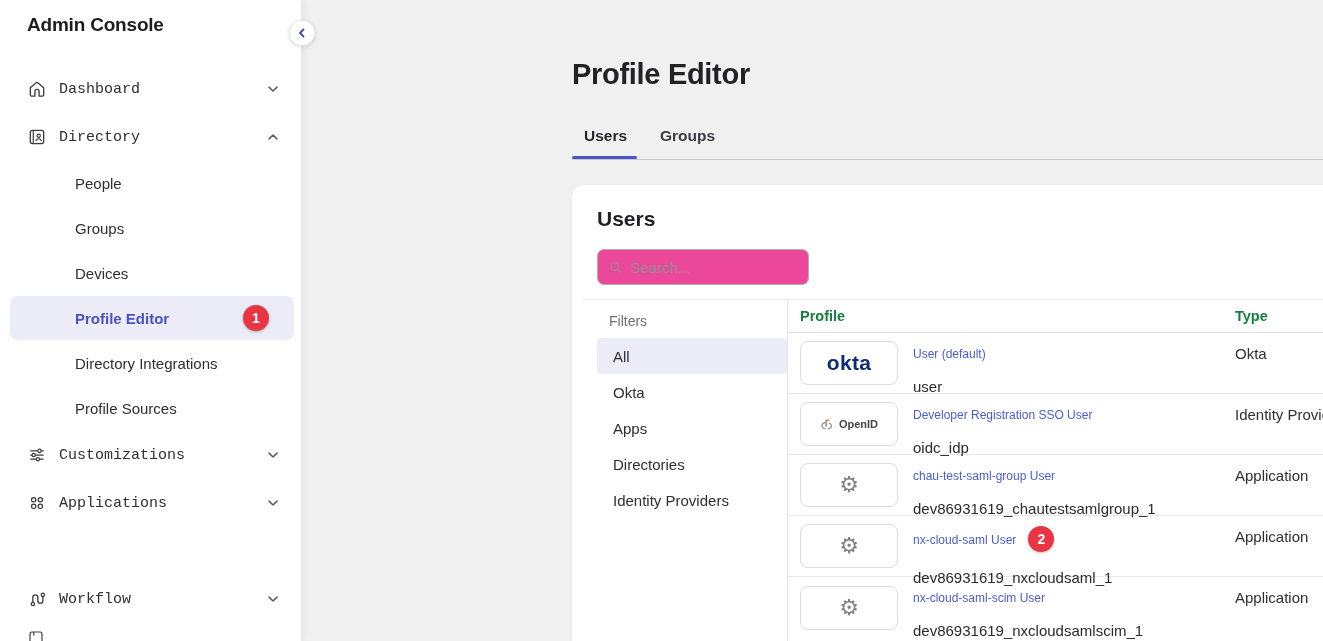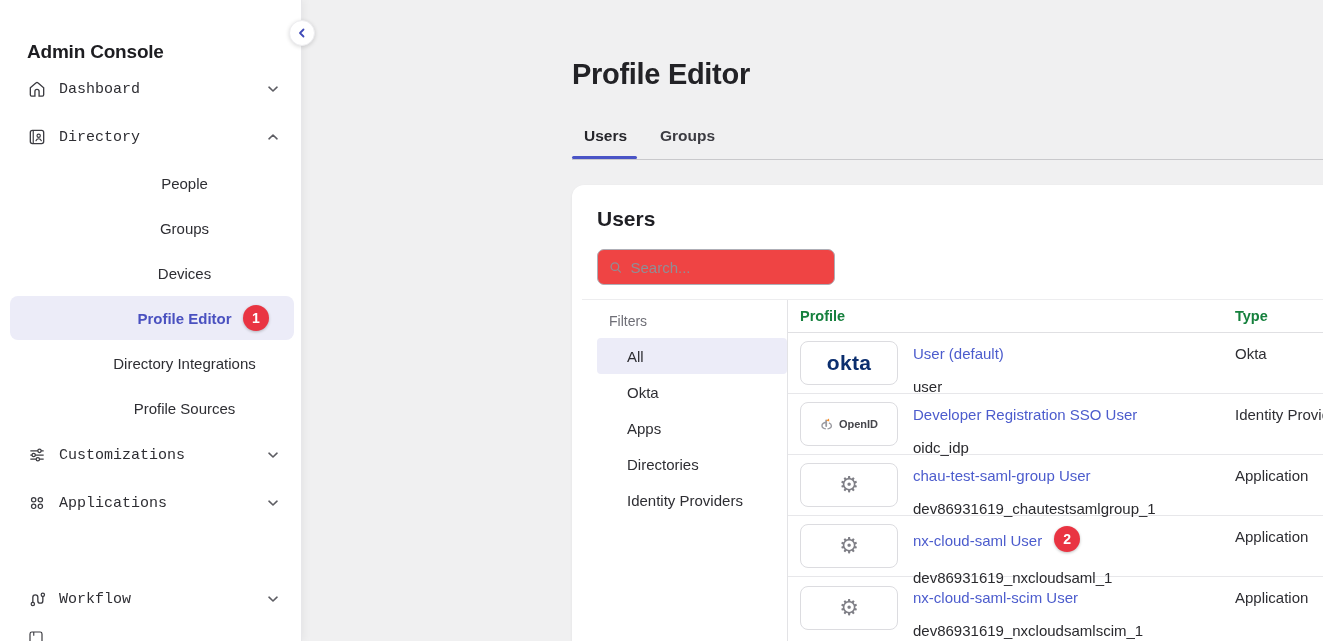--- a/index.html
+++ b/index.html
@@ -8,40 +8,40 @@
     font-family:"Liberation Sans", sans-serif;
     background:#f0f0f1; color:#26262b; position:relative;
   }
   
   .sidebar {
     position:absolute; left:0; top:0; width:302px; height:641px;
     background:#fff; border-right:1px solid #e7e7ea;
     box-shadow:2px 0 8px rgba(0,0,0,0.05); z-index:2;
   }
   .sidebar-title {
-    position:absolute; left:27px; top:41px;
+    position:absolute; left:27px; top:14px;
     font-size:19px; font-weight:700; color:#1d1d21; letter-spacing:-0.2px;
   }
   .collapse-btn {
     position:absolute; left:289px; top:20px; width:26px; height:26px;
     background:#fff; border-radius:50%; border:1px solid #ededf0;
     box-shadow:0 1px 4px rgba(0,0,0,0.15); z-index:5;
     display:flex; align-items:center; justify-content:center; cursor:pointer;
   }
   .nav-item {
     position:absolute; left:10px; width:284px; height:40px;
     display:flex; align-items:center; padding:0 14px 0 17px;
     border-radius:8px; cursor:pointer; font-size:15px; color:#2e2e33;font-family:Liberation Mono, monospace;
   }
   .nav-item .nicon { width:20px; height:20px; margin-right:12px; flex:0 0 auto; display:flex; align-items:center; justify-content:center; }
   .nav-item .chev { margin-left:auto; display:flex; align-items:center; }
   .nav-sub {
     position:absolute; left:10px; width:284px; height:40px;
     display:flex; align-items:center; padding-left:65px;
-    border-radius:8px; cursor:pointer; font-size:15px; color:#2e2e33;justify-content:center;
+    border-radius:8px; cursor:pointer; font-size:15px; color:#2e2e33;
   }
   .nav-sub.selected {
     background:#ececf8; color:#4a51c0; font-weight:700; height:44px;
   }
   .badge {
     width:26px; height:26px; border-radius:50%; background:#e93442;
     color:#fff; font-size:14px; font-weight:700;
     display:flex; align-items:center; justify-content:center;
     box-shadow:0 1px 3px rgba(0,0,0,0.25);
   }
@@ -56,34 +56,34 @@
   .tab { position:absolute; top:127px; font-size:15.5px; cursor:pointer; color:#3c3c42; font-weight:600; }
   .tab.active { color:#26262b; font-weight:700; }
   .tab-underline { position:absolute; left:270px; top:156px; width:65px; height:3px; background:#4a54c6; border-radius:2px; }
   .tab-divider { position:absolute; left:270px; right:0; top:159px; height:1px; background:#c9c9cc; }
   .card {
     position:absolute; left:270px; top:185px; width:840px; height:480px;
     background:#fff; border-radius:12px 0 0 0; box-shadow:0 1px 3px rgba(0,0,0,0.06);
   }
   .card-title { position:absolute; left:25px; top:22px; font-size:21px; font-weight:700; color:#1f1f24; }
   .search-box {
-    position:absolute; left:25px; top:64px; width:238px; height:36px;
-    border:1px solid #aeaeb6; border-radius:7px; background:#ef4444;
+    position:absolute; left:25px; top:64px; width:212px; height:36px;
+    border:1px solid #aeaeb6; border-radius:7px; background:#ec4899;
     display:flex; align-items:center; padding:0 10px 0 11px;
   }
   .search-box input {
     border:none; outline:none; font-size:15px; color:#2e2e33; width:100%;
     font-family:"Liberation Sans", sans-serif; margin-left:8px; background:transparent;
   }
   .search-box input::placeholder { color:#8f8f96; }
   .panel-topline { position:absolute; left:10px; right:0; top:114px; height:1px; background:#ededef; }
   .filters { position:absolute; left:25px; top:115px; width:190px; }
   .filters-heading { padding:13px 0 9px 12px; font-size:14px; color:#6e6e76; }
   .filter-option {
-    height:36px; display:flex; align-items:center; padding-left:30px;
+    height:36px; display:flex; align-items:center; padding-left:16px;
     font-size:15px; color:#2e2e33; cursor:pointer; border-radius:4px;
   }
   .filter-option.selected { background:#ececf8; }
   .v-divider { position:absolute; left:215px; top:115px; bottom:0; width:1px; background:#e3e3e6; }
   .table { position:absolute; left:216px; right:0; top:115px; bottom:0; }
   .thead { height:33px; position:relative; border-bottom:1px solid #e0e0e3; }
   .th { position:absolute; top:8px; font-size:14.5px; font-weight:600; color:#15803d; }
   .th-profile { left:12px; }
   .th-type { left:447px; }
   .trow { position:relative; height:61px; border-bottom:1px solid #e7e7ea; }
@@ -92,21 +92,21 @@
   .logo-box {
     position:absolute; left:12px; top:50%; transform:translateY(-50%);
     width:98px; height:44px; border:1px solid #dcdce0; border-radius:8px;
     background:#fff; display:flex; align-items:center; justify-content:center;
   }
   .okta-word { font-size:21px; font-weight:700; color:#0b2e6e; letter-spacing:0.3px; }
   .openid-logo { display:flex; align-items:center; gap:4px; }
   .openid-text { font-size:11px; font-weight:600; color:#45454b; }
   .gear-glyph { font-size:22px; color:#7f7f86; font-family:"DejaVu Sans", sans-serif; line-height:1; }
   .cell-text { position:absolute; left:125px; top:11px; }
-  .row-link { font-size:15px; color:#4c5ccd; cursor:pointer; text-decoration:none; display:inline-block; vertical-align:middle; }
+  .row-link { font-size:12px; color:#4c5ccd; cursor:pointer; text-decoration:none; display:inline-block; vertical-align:middle; }
   .row-sub { font-size:15px; color:#2a2a2e; margin-top:16px; }
   .cell-type { position:absolute; left:447px; top:12px; font-size:15px; color:#2e2e33; white-space:nowrap; }
   .badge.in-row { display:inline-flex; margin-left:12px; vertical-align:middle; position:relative; top:-1px; }
   .muted-stroke { stroke:#3c3c42; }
   .chev-stroke { stroke:#5d5d63; }
 </style>
 </head>
 <body>
 
 <div class="sidebar">

